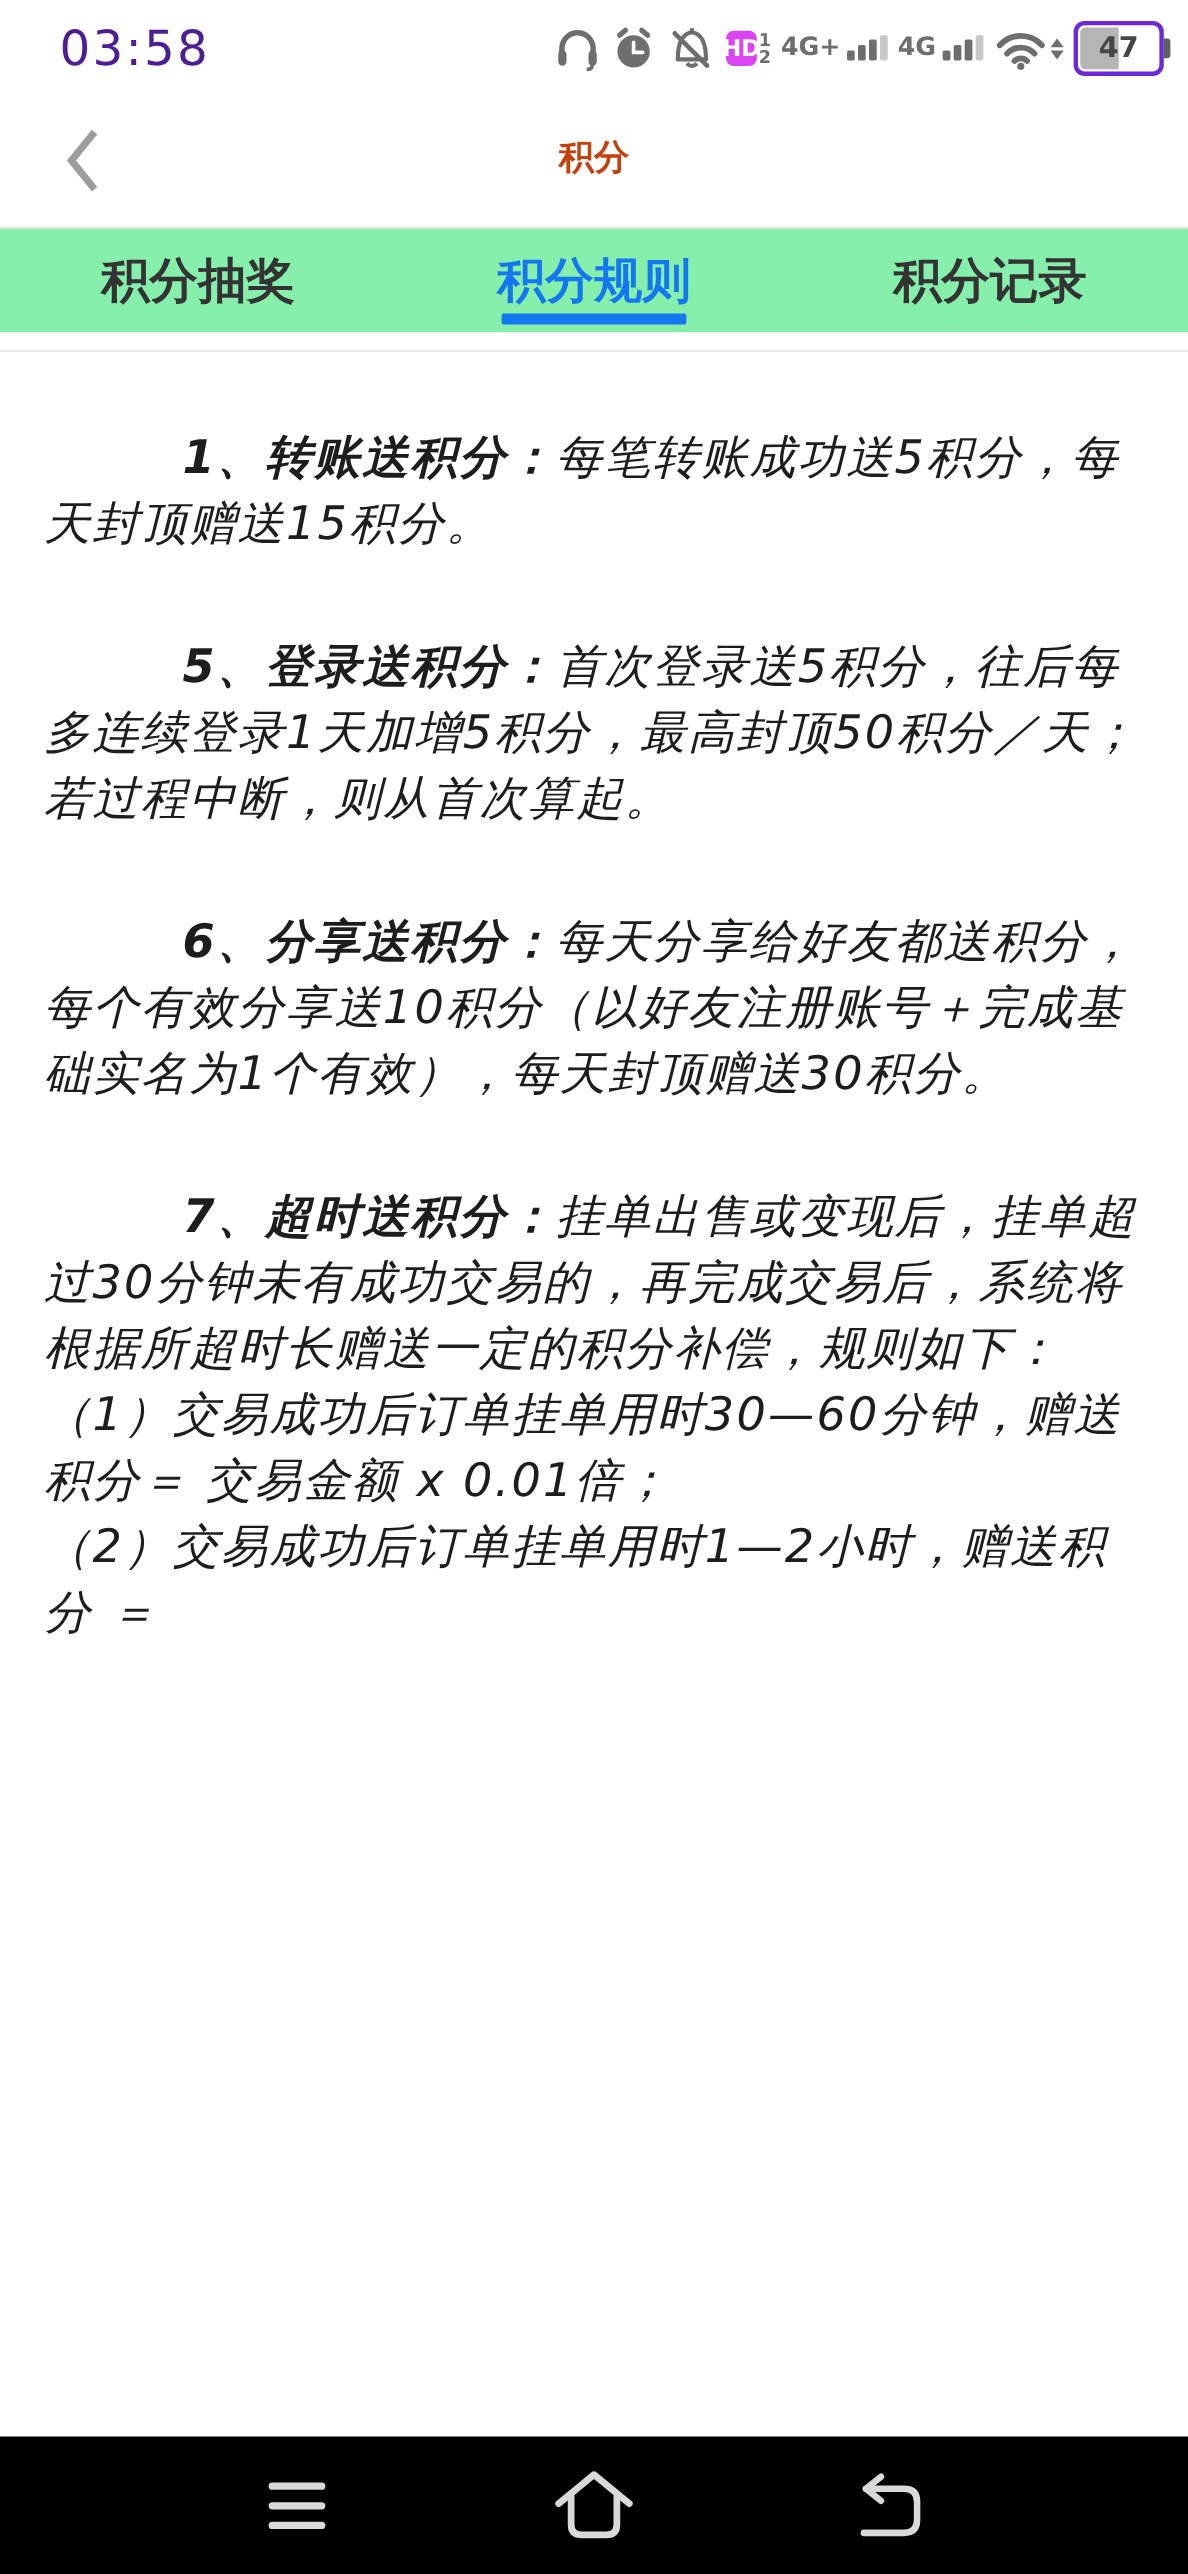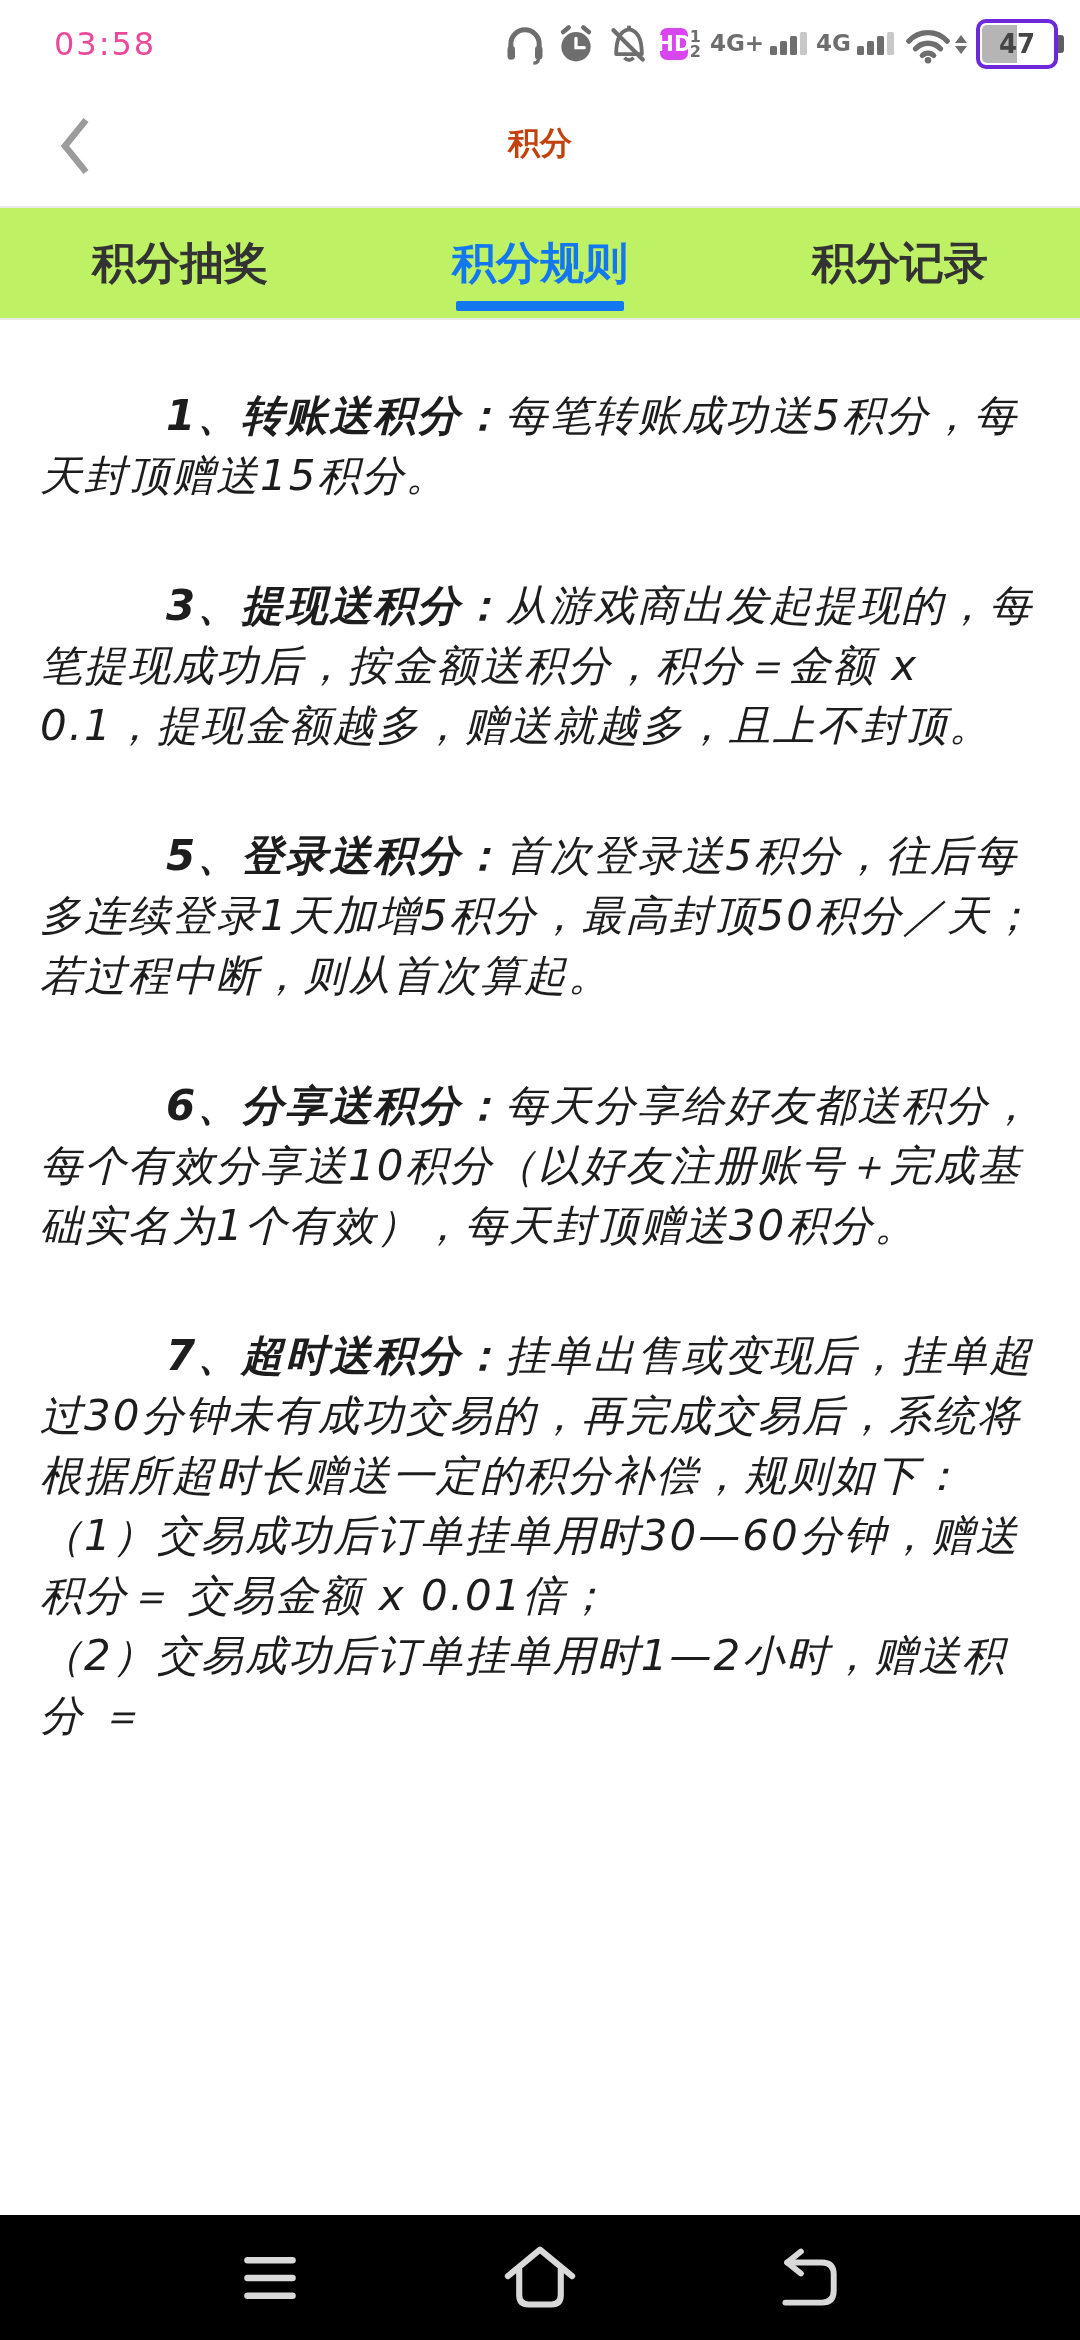--- a/index.html
+++ b/index.html
@@ -7,21 +7,21 @@
   .screen{
     position:relative;width:1080px;height:2340px;background:#ffffff;
     overflow:hidden;font-family:"DejaVu Sans",sans-serif;margin:0 auto;
   }
   
   .statusbar{
     position:absolute;top:0;left:0;width:100%;height:82px;
     display:flex;align-items:center;justify-content:space-between;
     padding:6px 22px 0 54px;color:#6e6e6e;
   }
-  .time{font-size:32px;letter-spacing:2px;color:#ec4899;}
+  .time{font-size:44px;letter-spacing:2px;color:#4c1d95;}
   .sicons{display:flex;align-items:center;gap:9px;}
   .sicon{display:flex;align-items:center;justify-content:center;}
   .hd-wrap{display:flex;align-items:center;gap:2px;}
   .hd-badge{width:28px;height:32px;background:#d946ef;border-radius:7px;
     color:#fff;font-weight:bold;font-size:21px;display:flex;align-items:center;justify-content:center;}
   .hd-digits{display:flex;flex-direction:column;line-height:15px;font-size:16px;font-weight:bold;color:#6e6e6e;}
   .sig{display:flex;flex-direction:row;align-items:flex-start;line-height:1;}
   .sig-label{font-size:23px;font-weight:bold;color:#6e6e6e;margin-bottom:2px;}
   .bars{display:flex;align-items:flex-end;gap:3px;margin-left:6px;}
   .bar{width:7px;background:#6e6e6e;border-radius:1.5px;}
@@ -35,21 +35,21 @@
   .battery-fill{position:absolute;left:2px;top:2px;bottom:2px;width:47%;background:#b5b5b5;border-radius:5px 0 0 5px;}
   .battery-num{position:relative;width:100%;text-align:center;font-size:26px;font-weight:bold;color:#454545;}
   .battery-nub{position:absolute;right:-10px;top:50%;transform:translateY(-50%);width:6px;height:18px;background:#5f5f5f;border-radius:0 3px 3px 0;}
   
   .header{position:absolute;top:82px;left:0;width:100%;height:124px;background:#fff;}
   .back-btn{position:absolute;left:42px;top:26px;width:66px;height:76px;display:flex;align-items:center;justify-content:center;}
   .page-title{position:absolute;left:0;top:0;width:100%;height:100%;display:flex;align-items:center;justify-content:center;
     font-size:32px;font-weight:bold;color:#c2410c;}
   .hdivider{position:absolute;left:0;width:100%;height:2px;background:#e9e9e9;}
   
-  .tabs{position:absolute;top:208px;left:0;width:100%;height:110px;display:flex;background:#bef264;}
+  .tabs{position:absolute;top:208px;left:0;width:100%;height:94px;display:flex;background:#86efac;}
   .tab{flex:1;display:flex;align-items:center;justify-content:center;position:relative;
     font-size:44px;color:#333;font-weight:bold;}
   .tab.active{color:#1377F0;}
   .tab-underline{position:absolute;bottom:7px;left:50%;transform:translateX(-50%);
     width:168px;height:10px;background:#1377F0;border-radius:2px;}
   
   .content{position:absolute;top:320px;left:0;width:100%;height:1895px;overflow:hidden;
     padding:66px 40px 0 40px;color:#1d1d1d;font-style:italic;}
   .rule{margin:0 0 70px 0;font-size:42px;line-height:60px;letter-spacing:2px;text-indent:126px;}
   .rule-label{font-weight:bold;}
@@ -151,21 +151,20 @@
     <div class="tab active">
       <span>积分规则</span>
       <span class="tab-underline"></span>
     </div>
     <div class="tab">积分记录</div>
   </div>
   <div class="hdivider" style="top:318px"></div>
 
   <div class="content">
     <p class="rule"><span class="rule-label">1、转账送积分：</span><span>每笔转账成功送5积分，每天封顶赠送15积分。</span></p>
-    <p class="rule"><span class="rule-label">3、提现送积分：</span><span>从游戏商出发起提现的，每笔提现成功后，按金额送积分，积分＝金额 x 0.1，提现金额越多，赠送就越多，且上不封顶。</span></p>
     <p class="rule"><span class="rule-label">5、登录送积分：</span><span>首次登录送5积分，往后每多连续登录1天加增5积分，最高封顶50积分／天；若过程中断，则从首次算起。</span></p>
     <p class="rule"><span class="rule-label">6、分享送积分：</span><span>每天分享给好友都送积分，每个有效分享送10积分（以好友注册账号＋完成基础实名为1个有效），每天封顶赠送30积分。</span></p>
     <p class="rule" style="margin-bottom:0"><span class="rule-label">7、超时送积分：</span><span>挂单出售或变现后，挂单超过30分钟未有成功交易的，再完成交易后，系统将根据所超时长赠送一定的积分补偿，规则如下：</span></p>
     <p class="subrule">（1）交易成功后订单挂单用时30—60分钟，赠送积分＝ 交易金额 x 0.01倍；</p>
     <p class="subrule">（2）交易成功后订单挂单用时1—2小时，赠送积分 ＝</p>
   </div>
 
   <div class="navbar">
     <div class="nav-btn">
       <svg width="62" height="60" viewBox="-32 -32 64 64">

